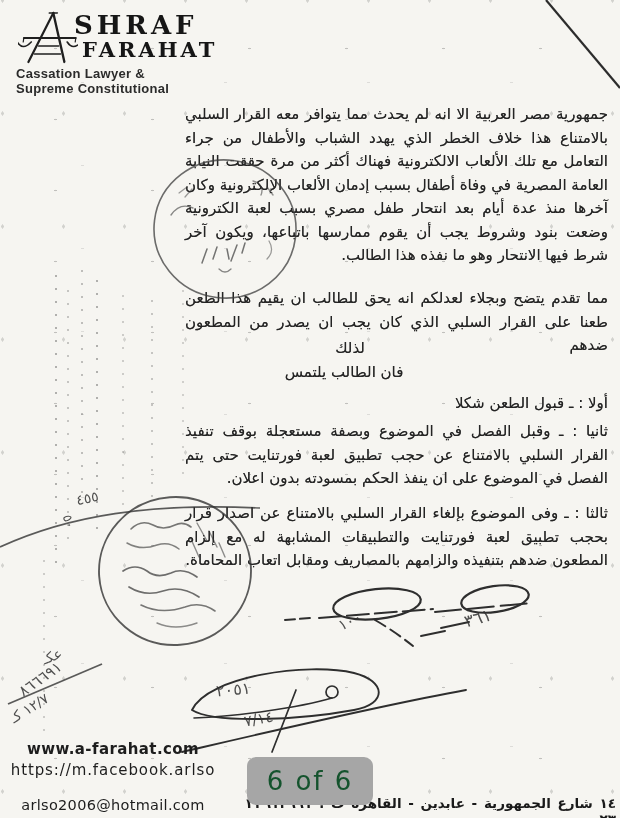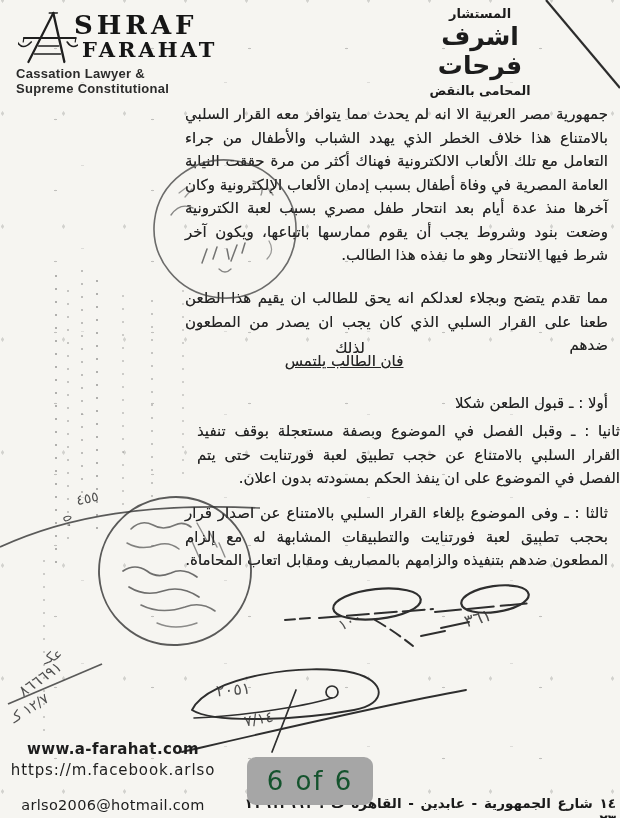--- a/index.html
+++ b/index.html
@@ -27,23 +27,23 @@
   .hdr-right .n{font-size:25px;font-weight:bold;margin-top:1px;letter-spacing:1px;}
   .hdr-right .r{font-size:12.5px;font-weight:bold;margin-top:3px;}
 
   
   .ar{direction:rtl;position:absolute;color:#242424;font-size:15px;line-height:23.5px;
       text-align:justify;text-shadow:0 0 .5px rgba(0,0,0,.55);}
   .ctr{text-align:center;}
   .p1{left:185px;top:103px;width:423px;}
   .p2{left:185px;top:287px;width:423px;}
   .therefore{left:285px;top:337px;width:130px;text-align:center;}
-  .req{left:264px;top:350px;width:160px;text-decoration:underline;}
+  .req{left:264px;top:361px;width:160px;}
   .it1{left:185px;top:392px;width:423px;}
-  .it2{left:197px;top:420px;width:423px;}
+  .it2{left:185px;top:420px;width:423px;}
   .it3{left:185px;top:502px;width:423px;}
 
   svg{display:block;}
   .abs{position:absolute;}
 
   
   .hw{position:absolute;color:#333;font-size:15px;opacity:.85;direction:rtl;white-space:nowrap;}
 
   .footer-left{position:absolute;left:8px;top:740px;width:210px;text-align:center;color:#1d1d1d;line-height:1.25;}
   .footer-left .w{font-size:15px;font-weight:bold;letter-spacing:.4px;}
@@ -84,25 +84,20 @@
         <path d="M20 38 L40 38" stroke-width="1.6"></path>
         <path d="M17 46 L43 46" stroke-width="1.6"></path>
         <path d="M26 5 L34 5" stroke-width="1.6"></path>
       </g>
     </svg>
     <div class="l1">SHRAF</div>
     <div class="l2">FARAHAT</div>
     <div class="sub">Cassation Lawyer &amp; Supreme Constitutional</div>
   </div>
 
-  <div class="hdr-right">
-    <div class="t">المستشار</div>
-    <div class="n">اشرف فرحات</div>
-    <div class="r">المحامى بالنقض</div>
-  </div>
 
   <svg class="abs" style="left:500px;top:0;" width="120" height="95">
     <line x1="46" y1="0" x2="120" y2="88" stroke="#2c2c2c" stroke-width="2.2"></line>
   </svg>
 
   <div class="ar p1">جمهورية مصر العربية الا انه لم يحدث مما يتوافر معه القرار السلبي بالامتناع هذا خلاف الخطر الذي يهدد الشباب والأطفال من جراء التعامل مع تلك الألعاب الالكترونية فهناك أكثر من مرة حققت النيابة العامة المصرية في وفاة أطفال بسبب إدمان الألعاب الإلكترونية وكان آخرها منذ عدة أيام بعد انتحار طفل مصري بسبب لعبة الكترونية وضعت بنود وشروط يجب أن يقوم ممارسها باتباعها، ويكون آخر شرط فيها الانتحار وهو ما نفذه هذا الطالب.</div>
   <div class="ar p2">مما تقدم يتضح وبجلاء لعدلكم انه يحق للطالب ان يقيم هذا الطعن طعنا على القرار السلبي الذي كان يجب ان يصدر من المطعون ضدهم</div>
   <div class="ar ctr therefore">لذلك</div>
   <div class="ar ctr req">فان الطالب يلتمس</div>
   <div class="ar it1">أولا : ـ قبول الطعن شكلا</div>

